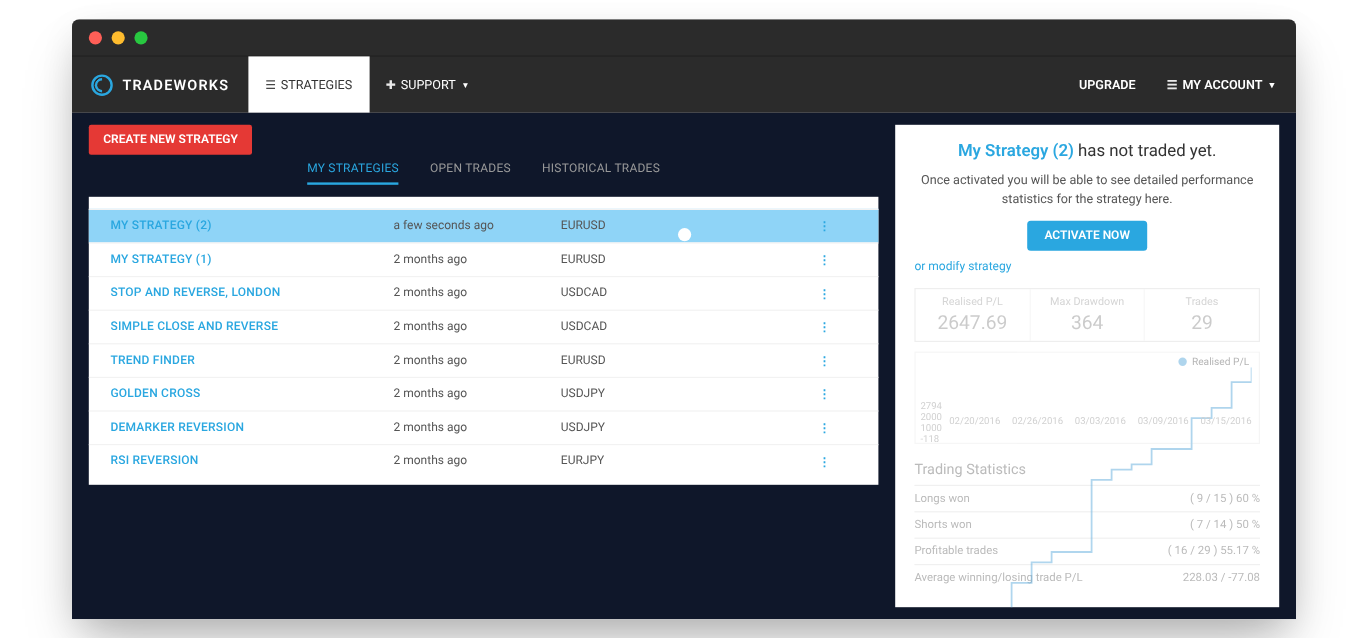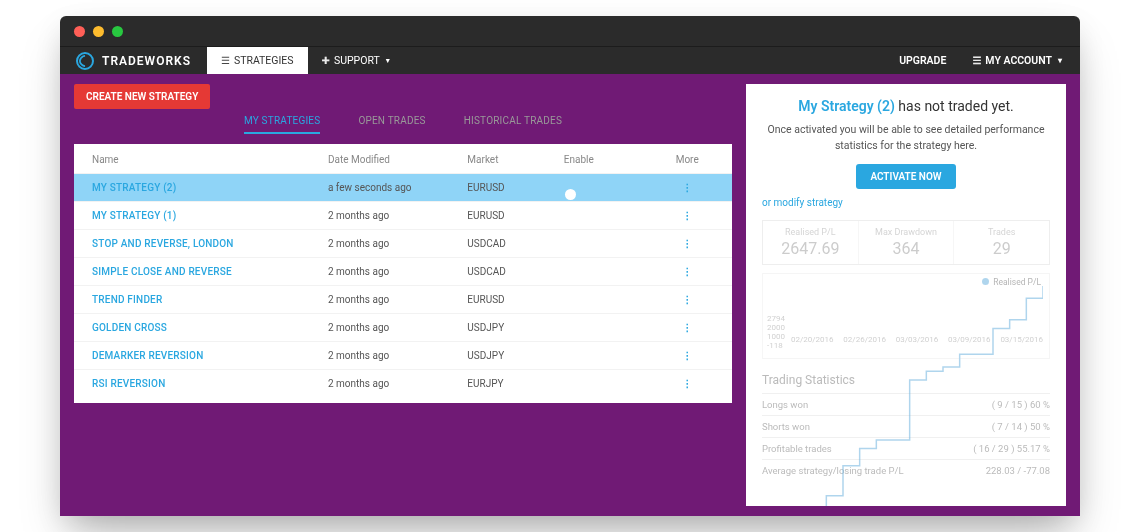--- a/index.html
+++ b/index.html
@@ -6,38 +6,38 @@
   body { background: #fff; width: 1140px; height: 532px; overflow: hidden; position: relative; }
 
   .window { position: absolute; left: 60px; top: 16px; width: 1020px; height: 500px; background: #fff; border-radius: 6px 6px 0 0; box-shadow: 0 25px 45px -10px rgba(0,0,0,0.25), 0 10px 30px -5px rgba(0,0,0,0.15); overflow: hidden; display: flex; flex-direction: column; }
 
   .titlebar { height: 30px; background: #2b2b2b; display: flex; align-items: center; padding-left: 14px; gap: 8px; flex-shrink: 0; }
   .tl-dot { width: 11px; height: 11px; border-radius: 50%; }
   .dot-red { background: #ff5f57; }
   .dot-yellow { background: #febc2e; }
   .dot-green { background: #28c840; }
 
-  .navbar { height: 28px; background: #2b2b2b; display: flex; align-items: stretch; border-top: 1px solid #1c1c1c; flex-shrink: 0; }
+  .navbar { height: 48px; background: #2b2b2b; display: flex; align-items: stretch; border-top: 1px solid #1c1c1c; flex-shrink: 0; }
   .brand { display: flex; align-items: center; padding: 0 16px; gap: 8px; }
   .brand-logo { width: 18px; height: 18px; border: 2px solid #2aa7e0; border-radius: 50%; position: relative; display:flex; align-items:center; justify-content:center;}
   .brand-logo::after{ content:""; width:8px; height:8px; border:2px solid #2aa7e0; border-radius:50%; border-top-color:transparent; border-right-color:transparent; transform:rotate(45deg);}
   .brand-text { color: #fff; font-weight: 600; letter-spacing: 1px; font-size: 12px; }
   .nav-item { display: flex; align-items: center; padding: 0 14px; font-size: 10.5px; color: #fff; cursor: pointer; gap: 4px; }
   .nav-item.active { background: #fff; color: #333; }
   .nav-spacer { flex: 1; }
   .nav-right { display: flex; align-items: center; padding-right: 12px; gap: 14px; }
   .nav-right .nav-item { padding: 0 6px; font-weight:600;text-align:right; }
   .unicode-icon { font-size: 10px; opacity: .9; }
   .caret { font-size: 8px; margin-left: 2px; }
 
-  .content { flex: 1; background: #701a75; padding: 10px 14px; display: flex; gap: 14px; overflow: hidden; }
+  .content { flex: 1; background: #0f172a; padding: 10px 14px; display: flex; gap: 14px; overflow: hidden; }
 
   .left-pane { flex: 1; display: flex; flex-direction: column; min-width: 0; }
   .btn-new { background: #e53935; color: #fff; border: none; padding: 7px 12px; font-size: 10px; font-weight: 600; cursor: pointer; align-self: flex-start; border-radius: 2px; }
-  .sub-tabs { display: flex; justify-content: center; gap: 38px; margin: 6px 0 10px; }
+  .sub-tabs { display: flex; justify-content: center; gap: 26px; margin: 6px 0 10px; }
   .sub-tab { font-size: 10px; color: #999; padding-bottom: 6px; cursor: pointer; letter-spacing: .2px; }
   .sub-tab.active { color: #2aa7e0; border-bottom: 2px solid #2aa7e0; }
 
   .table-card { background: #fff; padding: 10px 0 6px; }
   .thead, .trow { display: grid; grid-template-columns: 2.2fr 1.3fr 0.9fr 0.9fr 0.5fr; align-items: center; padding: 0 18px; }
   .thead { color: #888; font-size: 10px; padding-bottom: 8px; }
   .trow { height: 28px; font-size: 10px; border-top: 1px solid #f2f2f2; }
   .trow .name { color: #2aa7e0; cursor: pointer; font-weight: 500; letter-spacing: .2px; }
   .trow.selected { background: #8fd4f7; }
   .trow .date, .trow .market { color: #555; }
@@ -111,27 +111,20 @@
     <div class="left-pane">
       <button class="btn-new">CREATE NEW STRATEGY</button>
 
       <div class="sub-tabs">
         <div class="sub-tab active">MY STRATEGIES</div>
         <div class="sub-tab">OPEN TRADES</div>
         <div class="sub-tab">HISTORICAL TRADES</div>
       </div>
 
       <div class="table-card">
-        <div class="thead">
-          <span>Name</span>
-          <span>Date Modified</span>
-          <span>Market</span>
-          <span>Enable</span>
-          <span style="text-align:center">More</span>
-        </div>
         <div id="tbody">
             <div class="trow selected">
               <span class="name">MY STRATEGY (2)</span>
               <span class="date">a few seconds ago</span>
               <span class="market">EURUSD</span>
               <span><span class="toggle"></span></span>
               <span class="more">⋮</span>
             </div>
             <div class="trow">
               <span class="name">MY STRATEGY (1)</span>
@@ -240,20 +233,20 @@
           </div>
           <div class="ts-row">
             <span>Shorts won</span>
             <span>( 7 / 14 ) 50 %</span>
           </div>
           <div class="ts-row">
             <span>Profitable trades</span>
             <span>( 16 / 29 ) 55.17 %</span>
           </div>
           <div class="ts-row">
-            <span>Average strategy/losing trade P/L</span>
+            <span>Average winning/losing trade P/L</span>
             <span>228.03 / -77.08</span>
           </div>
         </div>
     </div>
 
   </div>
 </div>
 
 </body></html>

